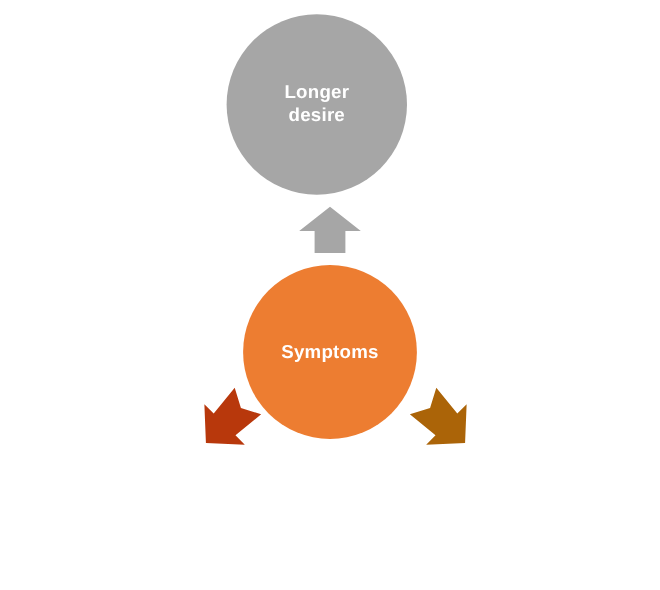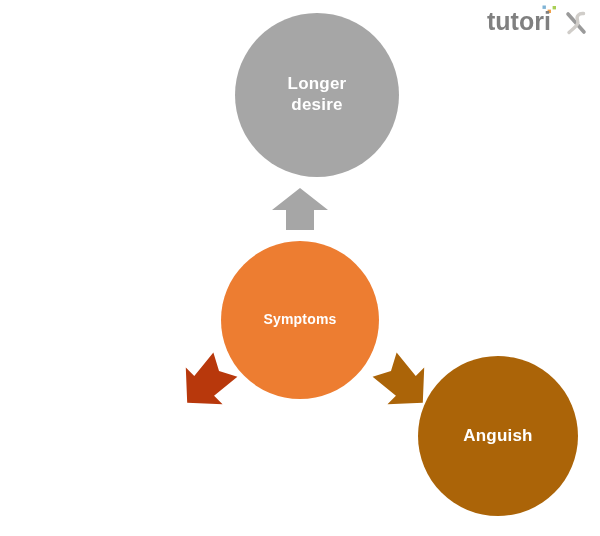--- a/index.html
+++ b/index.html
@@ -41,36 +41,36 @@
   .node-label {
     color: #ffffff;
     font-weight: bold;
     line-height: 1.22;
     letter-spacing: 0.2px;
     white-space: pre-line;
     padding: 0 6px;
   }
 
   #node-longer-desire {
-    left: 235px;
+    left: 206px;
     top: 13px;
     width: 164px;
     height: 164px;
     background: #a6a6a6;
   }
   #node-longer-desire .node-label { font-size: 17px; }
 
   #node-symptoms {
     left: 221px;
     top: 241px;
     width: 158px;
     height: 158px;
     background: #ed7d31;
   }
-  #node-symptoms .node-label { font-size: 14px; }
+  #node-symptoms .node-label { font-size: 17px; }
 
   #node-breaking-principles {
     left: 22px;
     top: 356px;
     width: 160px;
     height: 160px;
     background: #bb3a0d;
   }
   #node-breaking-principles .node-label { font-size: 17px; }
 
@@ -105,35 +105,20 @@
     top: 352px;
     width: 62px;
     height: 62px;
   }
 </style>
 </head>
 <body>
 
 <div id="canvas">
 
-  <div class="logo">
-    <svg viewBox="0 0 108 36" width="108" height="36" aria-hidden="true">
-
-      <rect x="58.5" y="3.5" width="3.4" height="3.4" fill="#7fb3d5"></rect>
-      <rect x="63.6" y="7.6" width="3.4" height="3.4" fill="#f0a04b"></rect>
-      <rect x="68.6" y="4.0" width="3.4" height="3.4" fill="#a9cf54"></rect>
-
-      <text x="3" y="28" font-family="'Liberation Sans', sans-serif" font-size="25" font-weight="bold" fill="#808080">tutori</text>
-
-      <g>
-        <path d="M84 12 L100 30" stroke="#9a9a9a" stroke-width="3.6" fill="none" stroke-linecap="round"></path>
-        <path d="M99.5 11.5 C95 11 92 14 93.5 18 C95.5 23 90 25.5 85 30.5" stroke="#d0cdc9" stroke-width="3.4" fill="none" stroke-linecap="round"></path>
-      </g>
-    </svg>
-  </div>
 
   <div class="node" id="node-longer-desire">
     <span class="node-label">Longer
 desire</span>
   </div>
 
   <div class="arrow" id="arrow-up">
     <svg viewBox="0 0 60 44" width="60" height="44" aria-hidden="true">
       <polygon points="30,2 58,24 44,24 44,44 16,44 16,24 2,24" fill="#a6a6a6"></polygon>
     </svg>
@@ -153,17 +138,14 @@
 
   <div class="arrow" id="arrow-down-right">
     <svg viewBox="0 0 62 62" width="62" height="62" aria-hidden="true">
       <g transform="rotate(135 31 31)">
         <polygon points="31,3 57,27 45,27 48,57 31,48 14,57 17,27 5,27" fill="#ab6408"></polygon>
       </g>
     </svg>
   </div>
 
 
-  <div class="node" id="node-anguish">
-    <span class="node-label">Anguish</span>
-  </div>
 
 </div>
 
 </body></html>

